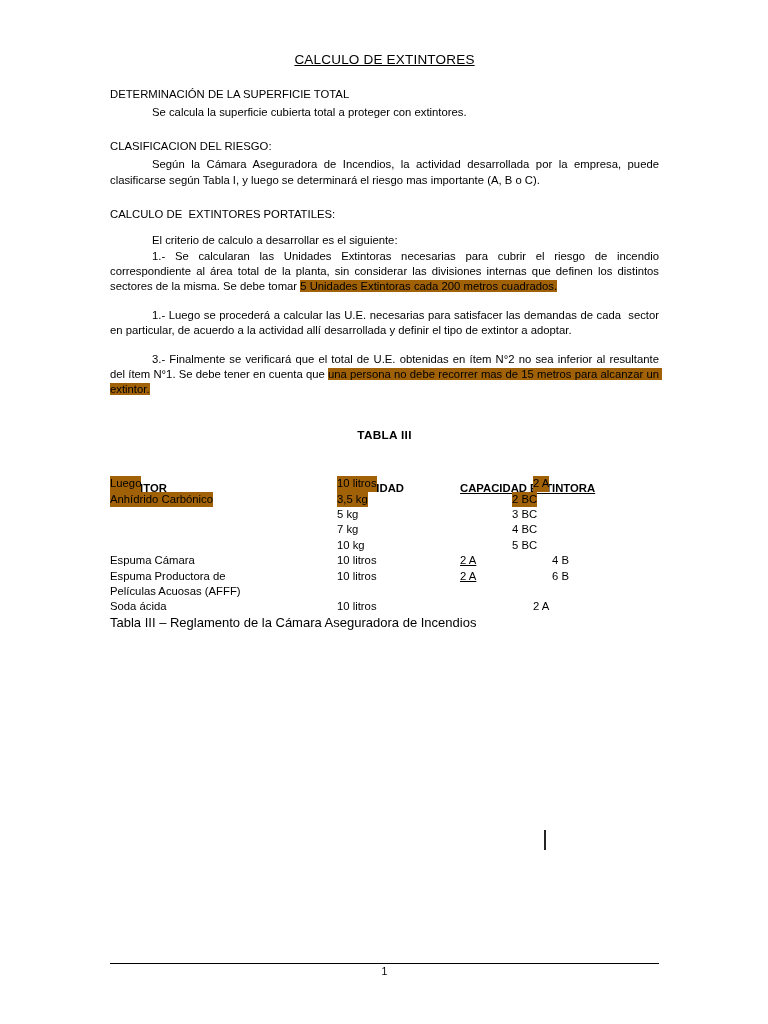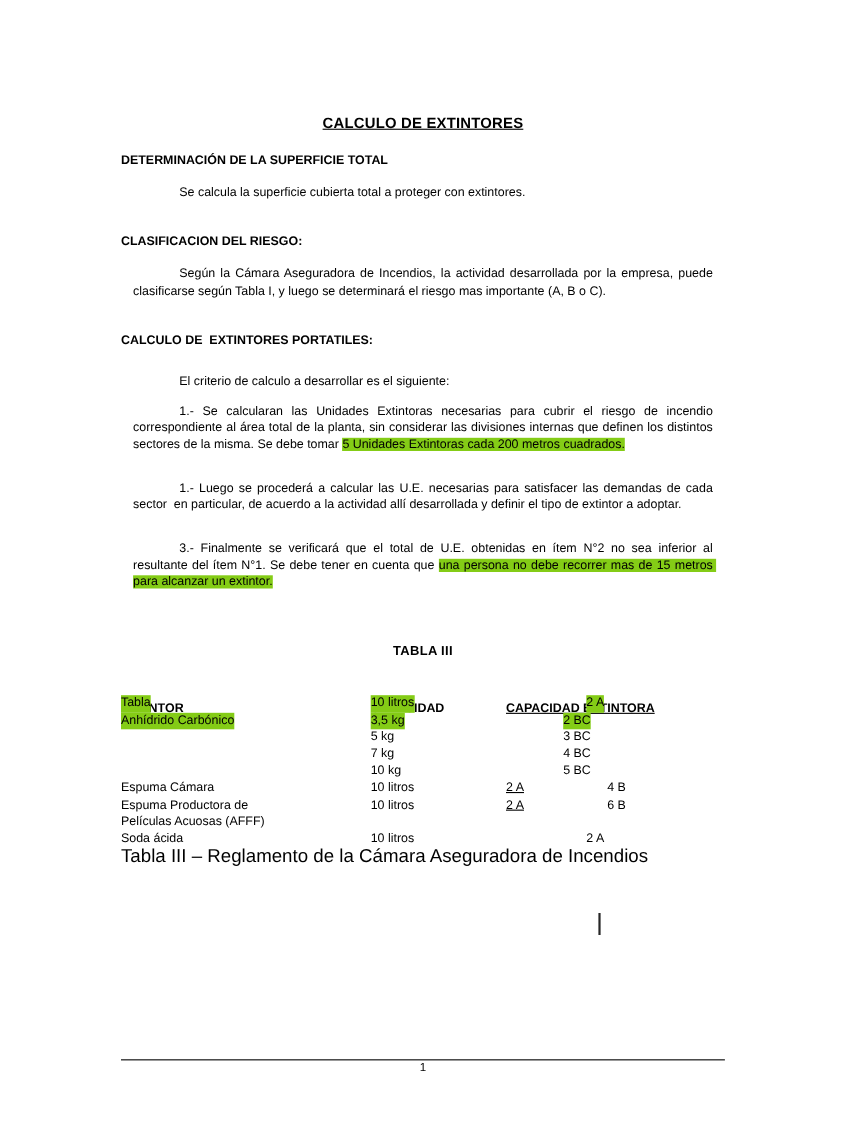--- a/index.html
+++ b/index.html
@@ -19,62 +19,62 @@
   .content {
     position: absolute;
     left: 110px;
     top: 0;
     width: 549px;
   }
 
   .doc-title {
     text-align: center;
     font-size: 13.5px;
-    font-weight: bold;
+    font-weight: normal;
     text-decoration: underline;
     letter-spacing: 0.2px;
     margin: 0;
-    padding-top: 104px;
+    padding-top: 52px;
     line-height: 16px;
   }
 
   .section-heading {
     font-size: 11.3px;
-    font-weight: bold;
+    font-weight: normal;
     line-height: 15px;
     margin: 0;
     padding-top: 19px;
     white-space: pre-wrap;
   }
 
   .para {
     font-size: 11.3px;
     line-height: 15.4px;
-    margin: 11px;
+    margin: 0;
     text-align: justify;
     text-justify: inter-word;
     white-space: pre-wrap;
   }
   .para.indent { text-indent: 42px; }
   .para.gap-lg { padding-top: 13px; }
   .para.gap-md { padding-top: 11px; }
   .para.gap-sm { padding-top: 3px; }
 
   .hl {
-    background: #84cc16;
+    background: #a16207;
   }
   .u { text-decoration: underline; }
 
   
   .table-title {
     text-align: center;
     font-size: 11.8px;
     font-weight: bold;
     line-height: 15px;
-    margin: 16px;
+    margin: 0;
     padding-top: 30px;
     letter-spacing: 0.3px;
   }
 
   .tbl {
     position: relative;
     margin-top: 18px;
     font-size: 11.3px;
     line-height: 15.4px;
   }
@@ -86,21 +86,21 @@
   .c1 { position: absolute; left: 0px;   top: 0; }
   .c2 { position: absolute; left: 227px; top: 0; }
   .c3 { position: absolute; left: 350px; top: 0; text-decoration: underline; }
   .c3b { position: absolute; left: 402px; top: 0; }
   .c3c { position: absolute; left: 423px; top: 0; }
   .c3d { position: absolute; left: 442px; top: 0; }
   .hdr { font-weight: bold; margin-top: 20px; }
   .hdr.c3 { left: 350px; }
 
   .tbl-note {
-    font-size: 17px;
+    font-size: 13px;
     line-height: 15.4px;
     white-space: nowrap;
   }
 
   
   .caret {
     position: absolute;
     left: 544px;
     top: 830px;
     width: 2px;
@@ -156,21 +156,21 @@
 
     <div class="tbl">
 
       <div class="trow">
         <span class="c1 hdr">EXTINTOR</span>
         <span class="c2 hdr">CAPACIDAD</span>
         <span class="c3 hdr">CAPACIDAD EXTINTORA</span>
       </div>
 
       <div class="trow">
-        <span class="c1 hl">Tabla</span>
+        <span class="c1 hl">Luego</span>
         <span class="c2 hl">10 litros</span>
         <span class="c3c hl">2 A</span>
       </div>
 
       <div class="trow">
         <span class="c1 hl">Anhídrido Carbónico</span>
         <span class="c2 hl">3,5 kg</span>
         <span class="c3b hl">2 BC</span>
       </div>
 

